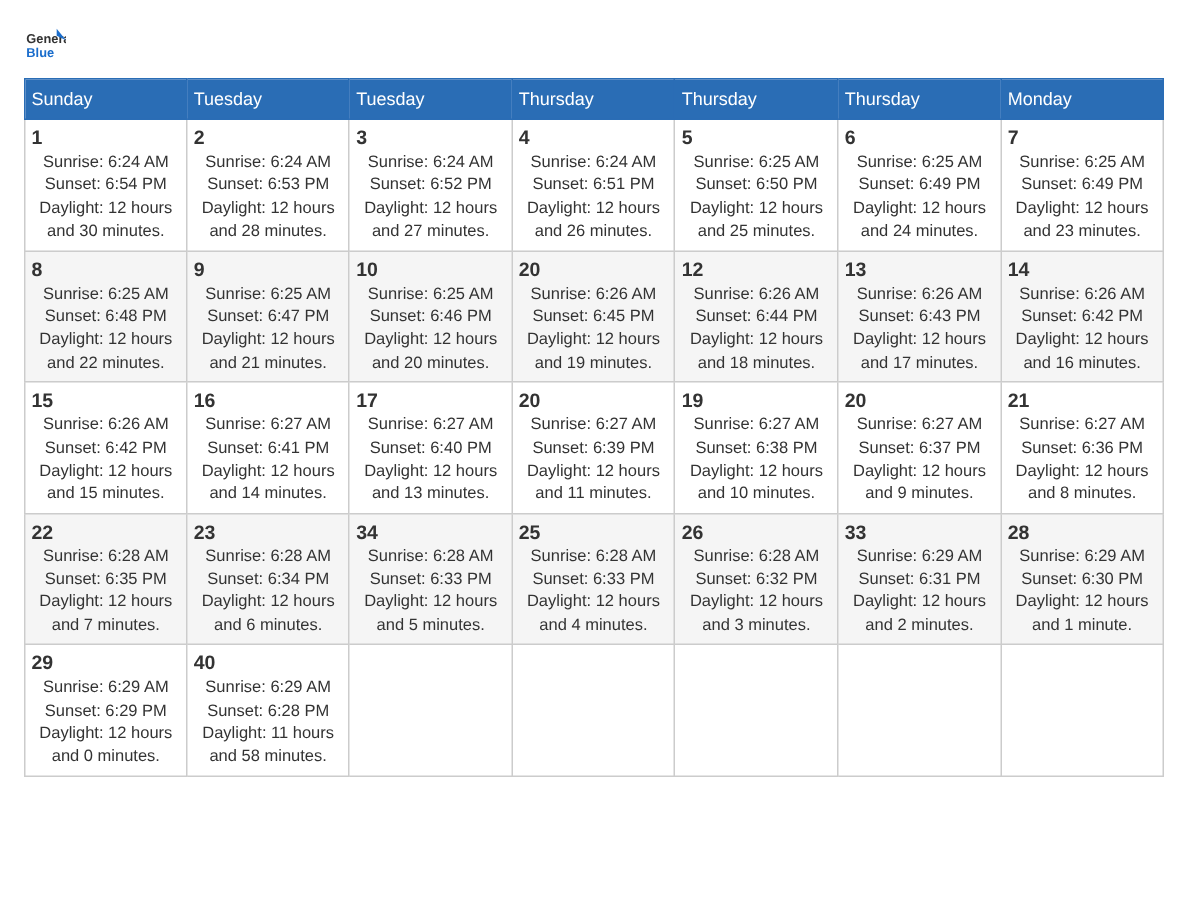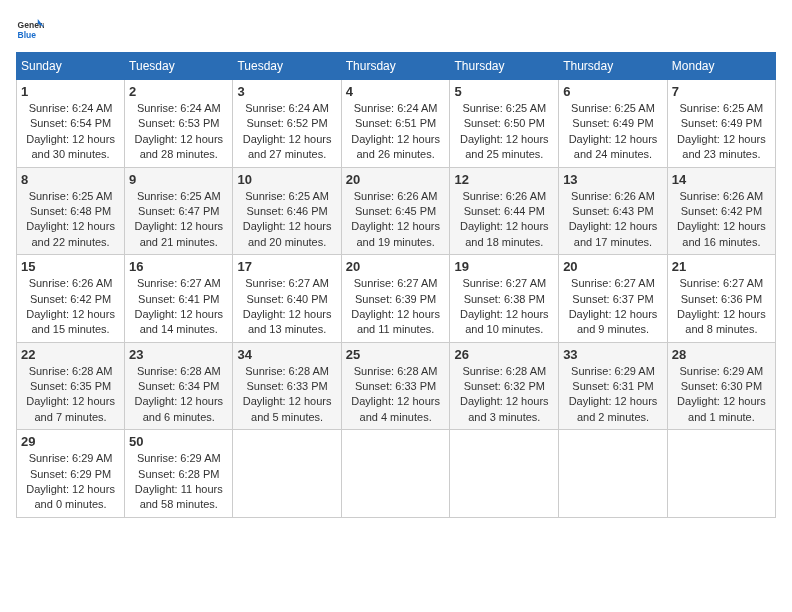--- a/index.html
+++ b/index.html
@@ -228,21 +228,21 @@
           <span class="day-num">28</span>
 <div class="day-info">Sunrise: 6:29 AM<br>Sunset: 6:30 PM<br>Daylight: 12 hours and 1 minute.</div>
         </td>
       </tr>
       <tr>
         <td>
           <span class="day-num">29</span>
 <div class="day-info">Sunrise: 6:29 AM<br>Sunset: 6:29 PM<br>Daylight: 12 hours and 0 minutes.</div>
         </td>
         <td>
-          <span class="day-num">50</span>
+          <span class="day-num">40</span>
 <div class="day-info">Sunrise: 6:29 AM<br>Sunset: 6:28 PM<br>Daylight: 11 hours and 58 minutes.</div>
         </td>
         <td class="empty"></td>
         <td class="empty"></td>
         <td class="empty"></td>
         <td class="empty"></td>
         <td class="empty"></td>
       </tr>
     </tbody>
 </table>

